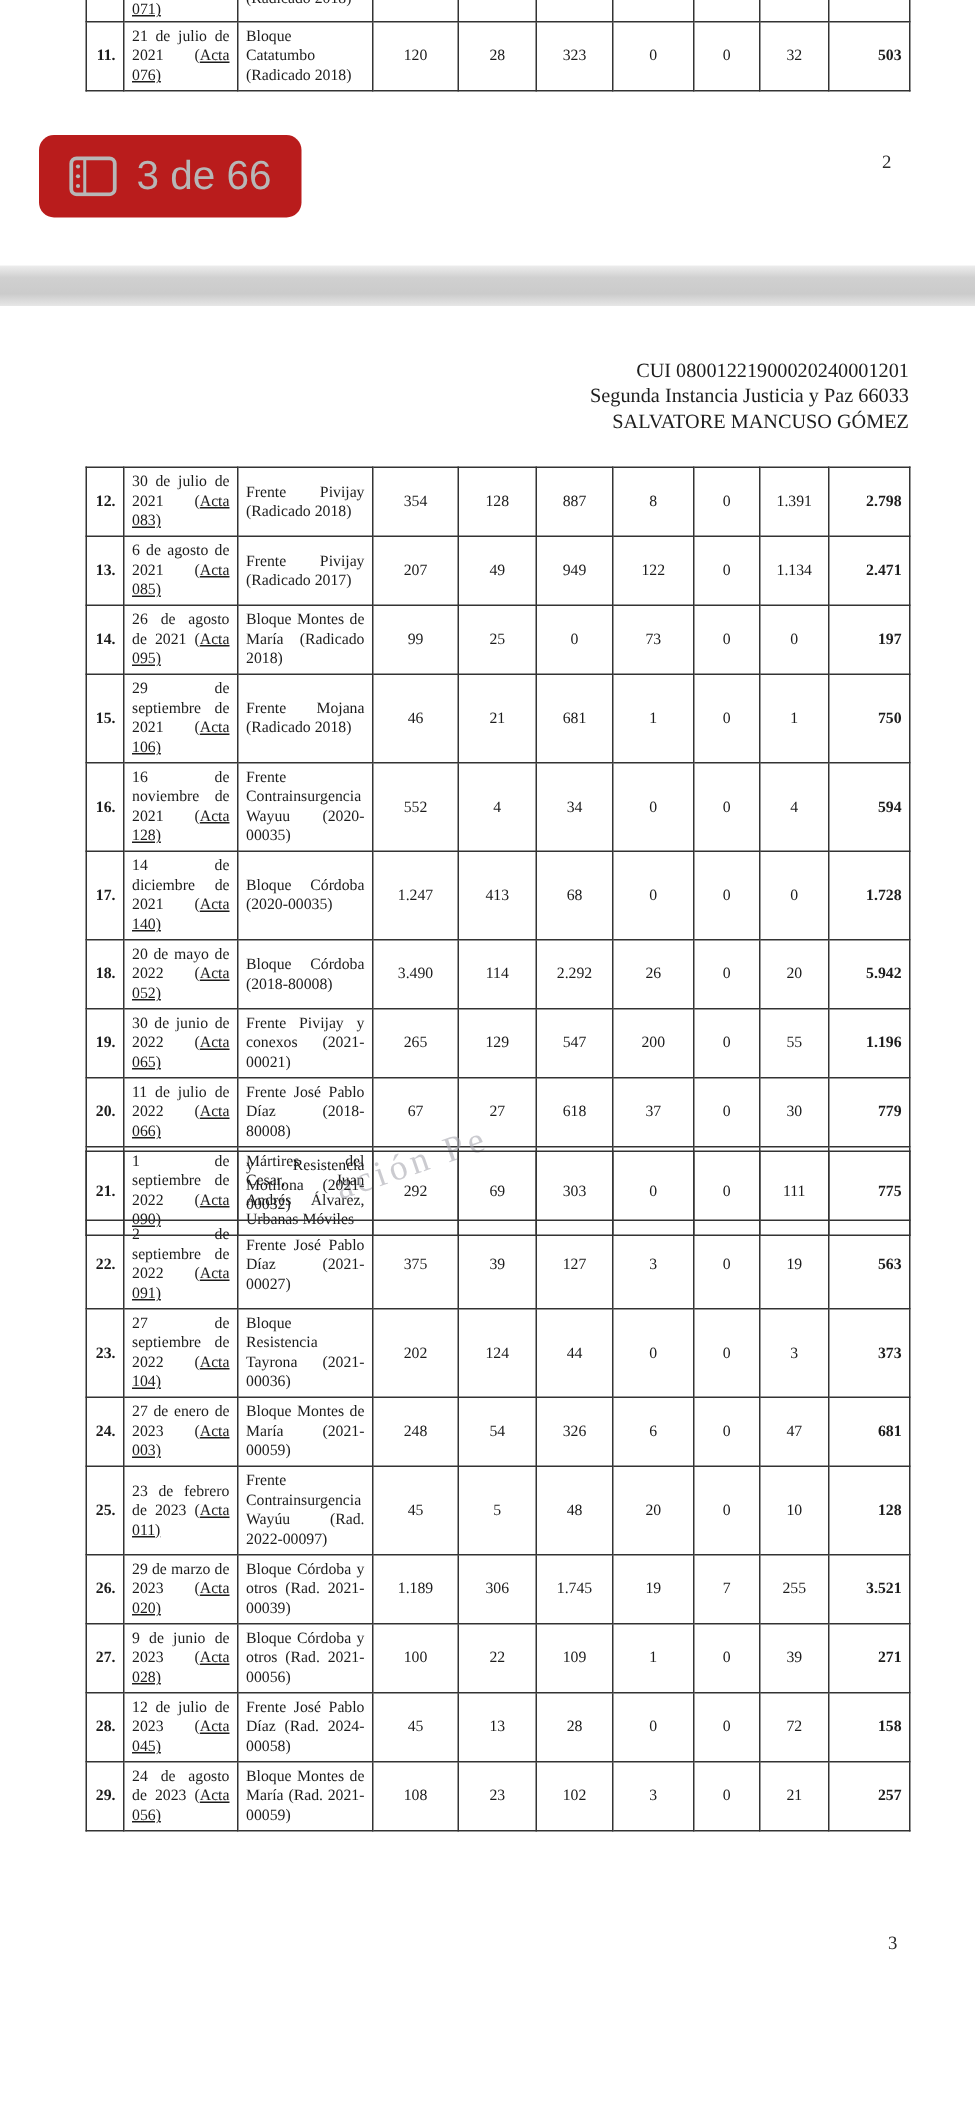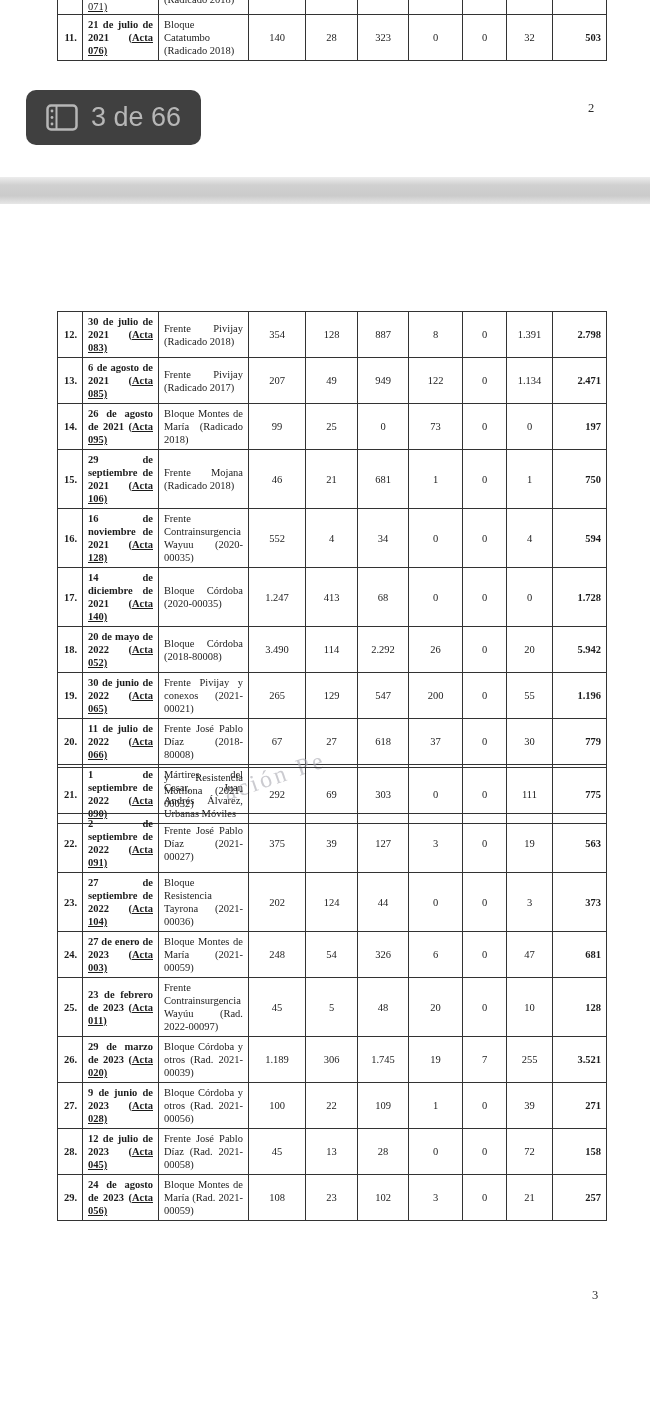--- a/index.html
+++ b/index.html
@@ -7,21 +7,21 @@
            font-family:"Liberation Serif", serif; color:#1c1c1c;}
 
   
   .band {position:absolute; left:0; width:650px;}
   .band1 {top:177px; height:27px; background:linear-gradient(180deg,#ededed 0%,#d0d0d0 30%,#cbcbcb 70%,#e7e7e7 100%);}
   .band2 {top:1365px; height:23px; background:linear-gradient(180deg,#ededed 0%,#d0d0d0 35%,#cbcbcb 75%,#e2e2e2 100%);}
   .below-band {position:absolute; left:0; top:1388px; width:650px; height:17px; background:#f7f7f7;}
 
   
   .page-indicator {position:absolute; left:26px; top:90px; height:55px; padding:0 20px;
-                   display:flex; align-items:center; gap:13px; background:#404040;
+                   display:flex; align-items:center; gap:13px; background:#b91c1c;
                    border-radius:10px; color:#b7b7b7;
                    font-family:"Liberation Sans", sans-serif; font-size:27px;}
 
   
   .page-num {position:absolute; font-size:12.5px; color:#2b2b2b;}
   .page-num-2 {left:588px; top:101px;}
   .page-num-3 {left:592px; top:1288px;}
 
   
   .doc-header {position:absolute; top:238px; right:44px; text-align:right;
@@ -29,21 +29,21 @@
   .doc-header div {white-space:nowrap;}
 
   
   .doc-table {border-collapse:collapse; table-layout:fixed; width:549px; color:#1c1c1c;}
   .doc-table td {border:1px solid #333; padding:3px 5px; vertical-align:middle;
                  font-size:10.5px; line-height:13px; overflow:hidden; word-wrap:break-word;}
   .t-page2 {position:absolute; left:57px; top:0;}
   .t1 {position:absolute; left:57px; top:311px;}
   .t2 {position:absolute; left:57px; top:767px;}
   .c-num   {text-align:right; font-weight:bold;}
-  .c-date  {text-align:justify;font-weight:bold;}
+  .c-date  {text-align:justify;}
   .c-bloque{text-align:justify;}
   .c-val   {text-align:center;}
   .c-total {text-align:right; font-weight:bold;}
   .acta {color:inherit; text-decoration:underline; cursor:pointer;}
 
   
   .partial-row td {border-top:none; height:12px; padding-top:0; padding-bottom:1px; vertical-align:top;}
   .clip-cell {position:relative; height:12px; overflow:hidden;}
   .clip-cell span {position:absolute; top:-7px; left:0; white-space:nowrap;}
 
@@ -84,21 +84,21 @@
         <td></td>
         <td></td>
         <td></td>
         <td></td>
         <td></td>
       </tr>
     <tr>
     <td class="c-num">11.</td>
     <td class="c-date"><span class="d-pre">21 de julio de 2021 (</span><a class="acta">Acta 076)</a></td>
     <td class="c-bloque">Bloque Catatumbo (Radicado 2018)</td>
-    <td class="c-val">140</td>
+    <td class="c-val">120</td>
     <td class="c-val">28</td>
     <td class="c-val">323</td>
     <td class="c-val">0</td>
     <td class="c-val">0</td>
     <td class="c-val">32</td>
     <td class="c-total">503</td>
   </tr>
       </tbody>
   </table>
 
@@ -110,20 +110,25 @@
       <circle cx="6" cy="13.5" r="1.4" fill="#b7b7b7"></circle>
       <circle cx="6" cy="20" r="1.4" fill="#b7b7b7"></circle>
     </svg>
     <span>3 de 66</span>
   </div>
 
   <div class="page-num page-num-2">2</div>
 
   <div class="band band1"></div>
 
+  <div class="doc-header">
+    <div>CUI 08001221900020240001201</div>
+    <div>Segunda Instancia Justicia y Paz 66033</div>
+    <div>SALVATORE MANCUSO GÓMEZ</div>
+  </div>
 
   <table class="doc-table t1">
     <colgroup>
       <col style="width:25px">
         <col style="width:76px">
         <col style="width:90px">
       <col style="width:57px">
         <col style="width:52px">
         <col style="width:51px">
       <col style="width:54px">
@@ -351,21 +356,21 @@
     <td class="c-val">22</td>
     <td class="c-val">109</td>
     <td class="c-val">1</td>
     <td class="c-val">0</td>
     <td class="c-val">39</td>
     <td class="c-total">271</td>
   </tr>
         <tr>
     <td class="c-num">28.</td>
     <td class="c-date"><span class="d-pre">12 de julio de 2023 (</span><a class="acta">Acta 045)</a></td>
-    <td class="c-bloque">Frente José Pablo Díaz (Rad. 2021-00058)</td>
+    <td class="c-bloque">Frente José Pablo Díaz (Rad. 2024-00058)</td>
     <td class="c-val">45</td>
     <td class="c-val">13</td>
     <td class="c-val">28</td>
     <td class="c-val">0</td>
     <td class="c-val">0</td>
     <td class="c-val">72</td>
     <td class="c-total">158</td>
   </tr>
         <tr>
     <td class="c-num">29.</td>

